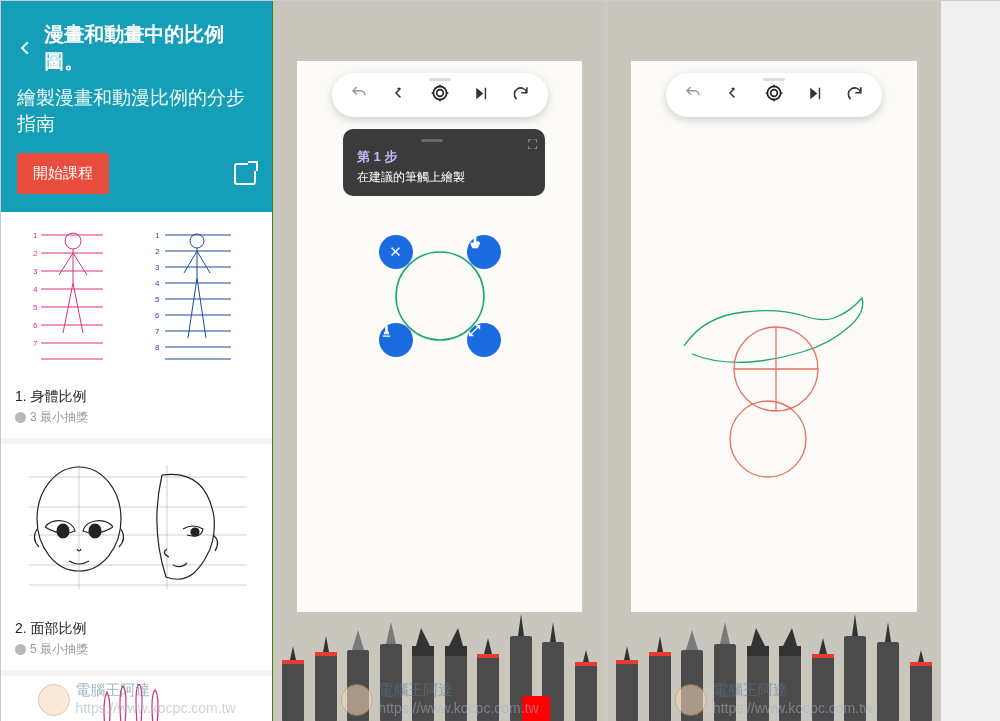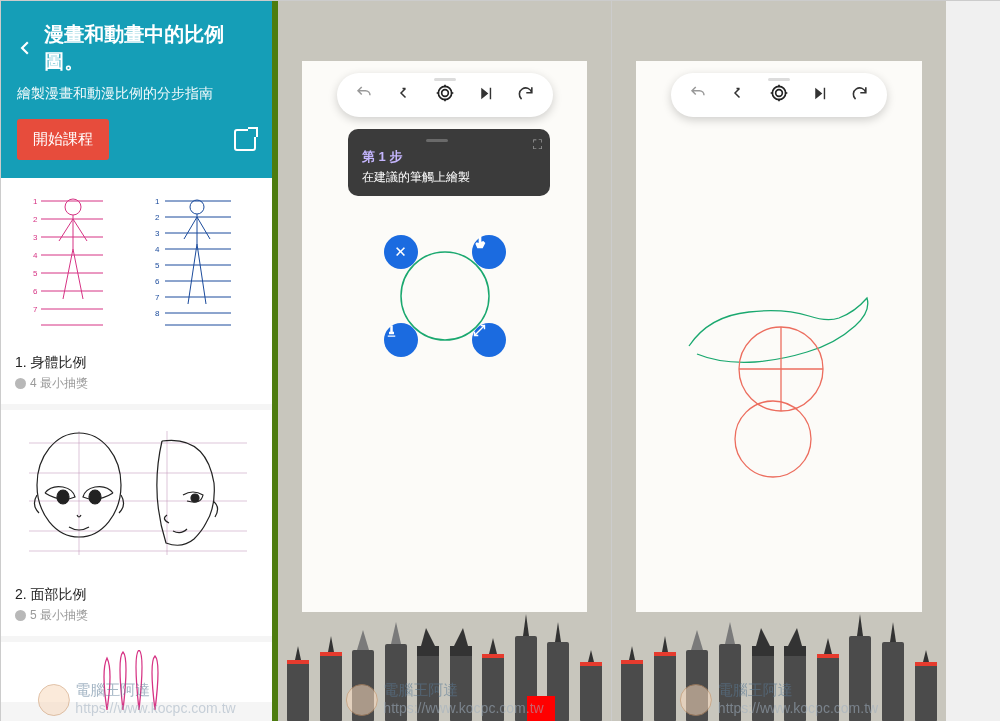--- a/index.html
+++ b/index.html
@@ -1,26 +1,26 @@
 <!DOCTYPE html>
 <html><head>
 <meta charset="utf-8">
 <style>
 html,body{margin:0;padding:0;font-family:-apple-system,BlinkMacSystemFont,"Segoe UI",sans-serif;background:#f0f0f0}
 .page{display:flex;width:1000px;height:721px;border:1px solid #ccc}
 .pane{position:relative;height:100%;overflow:hidden}
-.pane:nth-child(1){width:271px;background:#fff;border-right:6px solid #4d7c0f}
+.pane:nth-child(1){width:271px;background:#fff;border-right:1px solid #4d7c0f}
 .pane:nth-child(2){width:333px;background:#c8c6bd;border-right:1px solid #ccc}
 .pane:nth-child(3){width:334px;background:#c8c6bd}
 
 
 .p1-header{background:#159eb7;color:#fff;padding:20px 16px 18px;position:relative}
 .p1-title-row{display:flex;align-items:center;gap:10px;margin-bottom:10px}
 .p1-title{font-size:20px;font-weight:600}
-.p1-sub{font-size:14px;opacity:.95;margin-bottom:16px}
+.p1-sub{font-size:19px;opacity:.95;margin-bottom:16px}
 .p1-btn-row{display:flex;align-items:center;justify-content:space-between}
 .p1-btn{background:#e74c3c;color:#fff;border:none;padding:11px 16px;font-size:15px;font-weight:500;border-radius:3px}
 .ext-icon{width:18px;height:18px;border:2px solid #fff;border-radius:3px;position:relative}
 .ext-icon::after{content:"";position:absolute;width:8px;height:8px;border-top:2px solid #fff;border-right:2px solid #fff;top:-4px;right:-4px;background:#159eb7}
 
 .lesson-list{background:#f5f5f5;height:calc(100% - 170px);overflow:hidden}
 .lesson{background:#fff;margin-bottom:6px}
 .lesson-img{height:150px;display:flex;align-items:center;justify-content:center;gap:28px;padding:8px}
 .lesson-meta{padding:10px 14px 12px}
 .lesson-title{font-size:14px;font-weight:400;color:#222;margin-bottom:3px}
@@ -136,21 +136,21 @@
                 <text x="4" y="93">6</text>
                 <text x="4" y="109">7</text>
                 <text x="4" y="125">8</text>
           </g>
         </svg>
       </div>
       <div class="lesson-meta">
         <div class="lesson-title">1. 身體比例</div>
         <div class="lesson-time">
               <span class="time-ico"></span>
-              <span>4 最小抽獎</span>
+              <span>3 最小抽獎</span>
             </div>
       </div>
     </div>
 
     <div class="lesson">
       <div class="lesson-img">
         <svg width="240" height="140" viewBox="0 0 240 140">
           <g stroke="#c8a0c0" stroke-width="0.6" fill="none">
             <line x1="12" y1="20" x2="230" y2="20"></line>
                 <line x1="12" y1="50" x2="230" y2="50"></line>

